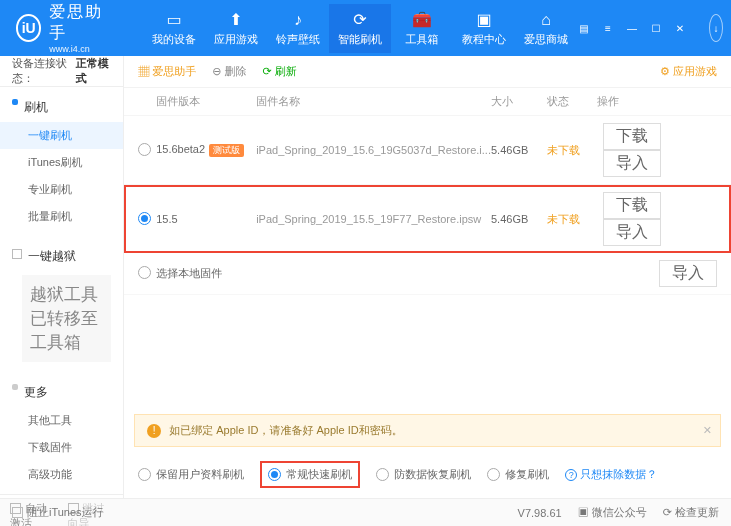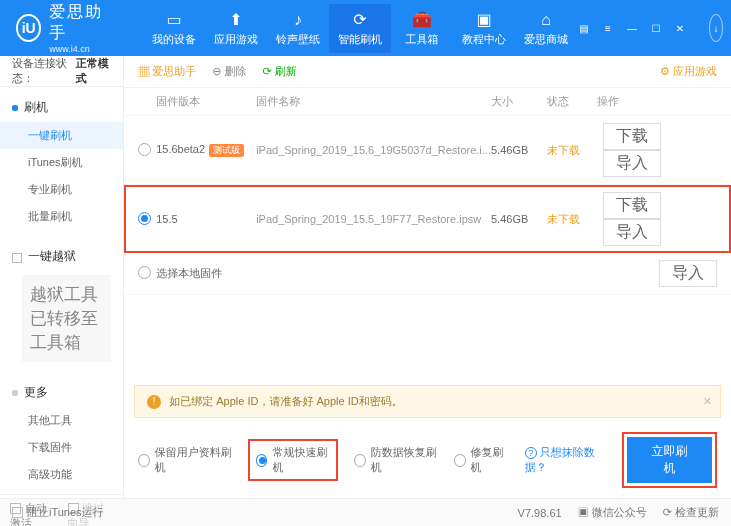--- a/index.html
+++ b/index.html
@@ -14,21 +14,21 @@
 .nav-item.active{background:#1976e8}
 .nav-icon{display:block;height:20px;line-height:20px;font-size:16px;margin-bottom:2px}
 .win-controls{margin-left:auto;display:flex;gap:10px;font-size:10px;align-items:center}
 .win-controls span{cursor:pointer;width:14px;text-align:center}
 .circle-btn{width:28px;height:28px;border:1.5px solid rgba(255,255,255,.6);border-radius:50%;display:flex;align-items:center;justify-content:center;margin-left:12px}
 .body{display:flex;height:442px}
 .sidebar{width:156px;border-right:1px solid #eee;background:#fff;display:flex;flex-direction:column}
 .status-row{height:32px;display:flex;align-items:center;padding:0 12px;border-bottom:1px solid #eee;font-size:11px;color:#555}
 .status-row b{color:#333;margin-left:2px}
 .side-group{padding:6px 0}
-.side-head{display:flex;align-items:center;padding:6px 12px;color:#333;font-size:12px}
+.side-head{display:flex;padding:6px 12px;color:#333;font-size:12px}
 .side-head .dot{width:6px;height:6px;background:#1e88f5;border-radius:2px;margin-right:6px}
 .side-item{padding:6px 12px 6px 28px;color:#666;cursor:pointer}
 .side-item.active{background:#ecf5ff;color:#1e88f5;font-weight:500}
 .side-note{margin:4px 12px 4px 22px;background:#f7f7f7;padding:8px;color:#888;font-size:17px;line-height:1.4}
 .lock-ico{width:10px;height:10px;border:1px solid #bbb;display:inline-block;margin-right:6px;position:relative;top:1px}
 .side-bottom{margin-top:auto;border-top:1px solid #eee}
 .sb-row{display:flex;align-items:center;padding:6px 10px;gap:12px;font-size:11px;color:#888}
 .sb-check{width:11px;height:11px;border:1px solid #bbb;margin-right:4px;display:inline-block;vertical-align:-2px}
 .device{padding:8px 10px;border-top:1px solid #eee}
 .dev-name{color:#1e88f5;font-size:12px;font-weight:500}
@@ -205,21 +205,20 @@
         </label>
         <label class="opt">
           <span class="radio"></span>
           <span>防数据恢复刷机</span>
         </label>
         <label class="opt">
           <span class="radio"></span>
           <span>修复刷机</span>
         </label>
         <span><span class="qico">?</span> <span class="link">只想抹除数据？</span></span>
-        <div class="primary-wrap"><button class="primary-btn">立即刷机</button></div>
       </div>
   </div>
 </div>
 
 <div class="footer">
   <label><span class="sb-check"></span><span>阻止iTunes运行</span></label>
   <div class="f-right">
     <span>V7.98.61</span>
     <span>▣ <span>微信公众号</span></span>
     <span>⟳ <span>检查更新</span></span>

